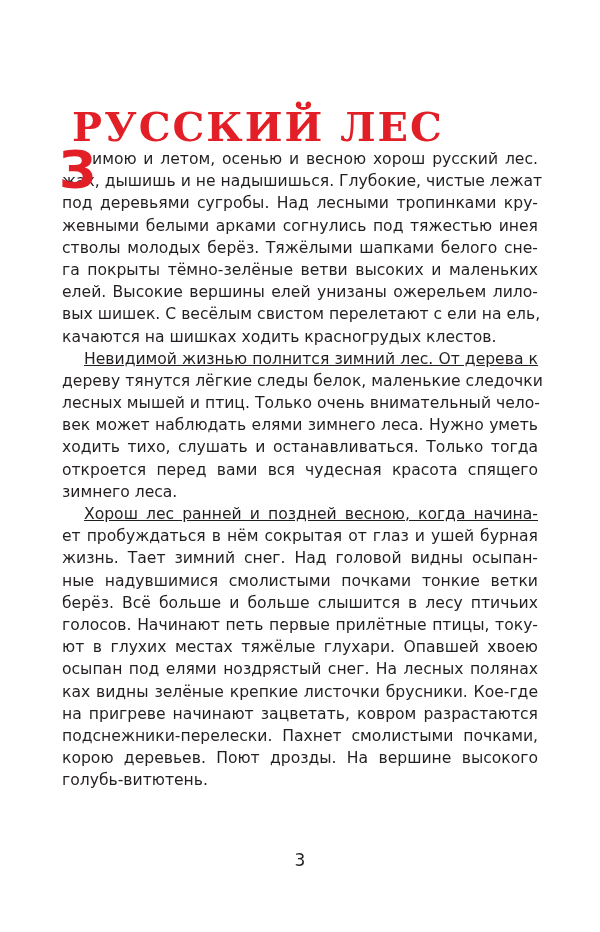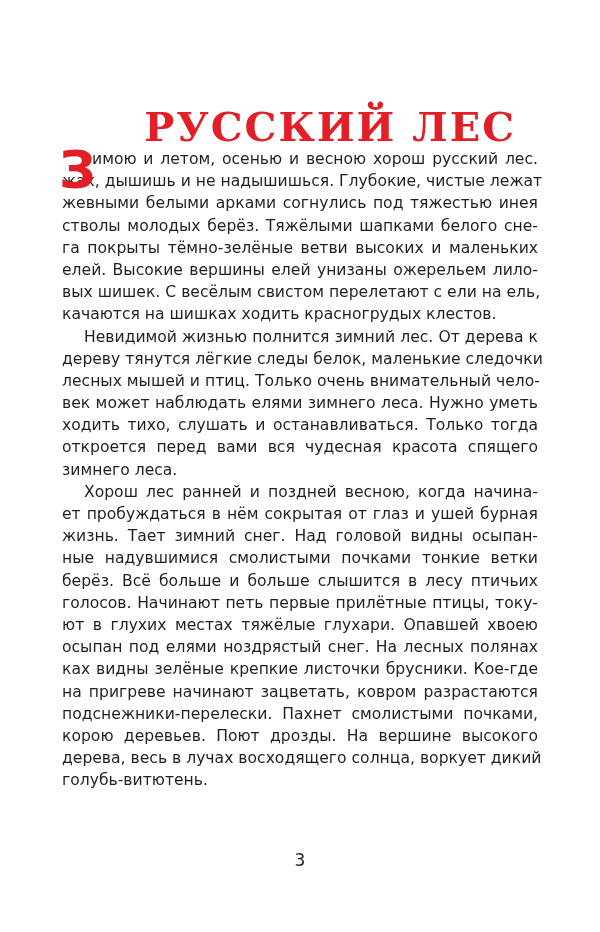--- a/index.html
+++ b/index.html
@@ -19,21 +19,21 @@
     position: absolute;
     left: 0; top: 0;
     width: 600px; height: 932px;
     background: #ffffff;
   }
   .title {
     position: absolute;
     top: 76px;
     left: 0;
     width: 516px;
-    text-align: right;
+    text-align: center;
     font-family: "DejaVu Serif", serif;
     font-weight: bold;
     font-size: 40px;
     letter-spacing: 2px;
     color: #e21e26;
     line-height: 48px;
   }
   .body-text {
     position: absolute;
     left: 62px;
@@ -47,20 +47,21 @@
     height: 22.2px;
     white-space: nowrap;
     text-align: justify;
     text-align-last: justify;
   }
   .line.last {
     text-align-last: left;
   }
   .line.indent {
     padding-left: 22px;
+    text-decoration: underline;
   }
   .line.dropcap-line {
     padding-left: 30px;
   }
   .dropcap {
     position: absolute;
     left: -3px;
     top: 0px;
     font-family: "DejaVu Sans", sans-serif;
     font-weight: bold;
@@ -84,20 +85,21 @@
 <div class="page">
 
   <h1 class="title">РУССКИЙ ЛЕС</h1>
 
   <div class="body-text">
 
     <div class="paragraph" style="position:relative;">
       <span class="dropcap">З</span>
       <span class="line dropcap-line">имою и летом, осенью и весною хорош русский лес.</span>
       <span class="line">жах, дышишь и не надышишься. Глубокие, чистые лежат</span>
+      <span class="line">под деревьями сугробы. Над лесными тропинками кру-</span>
       <span class="line">жевными белыми арками согнулись под тяжестью инея</span>
       <span class="line">стволы молодых берёз. Тяжёлыми шапками белого сне-</span>
       <span class="line">га покрыты тёмно-зелёные ветви высоких и маленьких</span>
       <span class="line">елей. Высокие вершины елей унизаны ожерельем лило-</span>
       <span class="line">вых шишек. С весёлым свистом перелетают с ели на ель,</span>
       <span class="line last">качаются на шишках ходить красногрудых клестов.</span>
     </div>
 
     <div class="paragraph">
       <span class="line indent">Невидимой жизнью полнится зимний лес. От дерева к</span>
@@ -115,20 +117,19 @@
       <span class="line">жизнь. Тает зимний снег. Над головой видны осыпан-</span>
       <span class="line">ные надувшимися смолистыми почками тонкие ветки</span>
       <span class="line">берёз. Всё больше и больше слышится в лесу птичьих</span>
       <span class="line">голосов. Начинают петь первые прилётные птицы, току-</span>
       <span class="line">ют в глухих местах тяжёлые глухари. Опавшей хвоею</span>
       <span class="line">осыпан под елями ноздрястый снег. На лесных полянах</span>
       <span class="line">ках видны зелёные крепкие листочки брусники. Кое-где</span>
       <span class="line">на пригреве начинают зацветать, ковром разрастаются</span>
       <span class="line">подснежники-перелески. Пахнет смолистыми почками,</span>
       <span class="line">корою деревьев. Поют дрозды. На вершине высокого</span>
-      <span class="line">дерева, весь в лучах восходящего солнца, воркует дикий</span>
       <span class="line last">голубь-витютень.</span>
     </div>
 
   </div>
 
   <div class="page-number">3</div>
 </div>
 
 </body></html>

